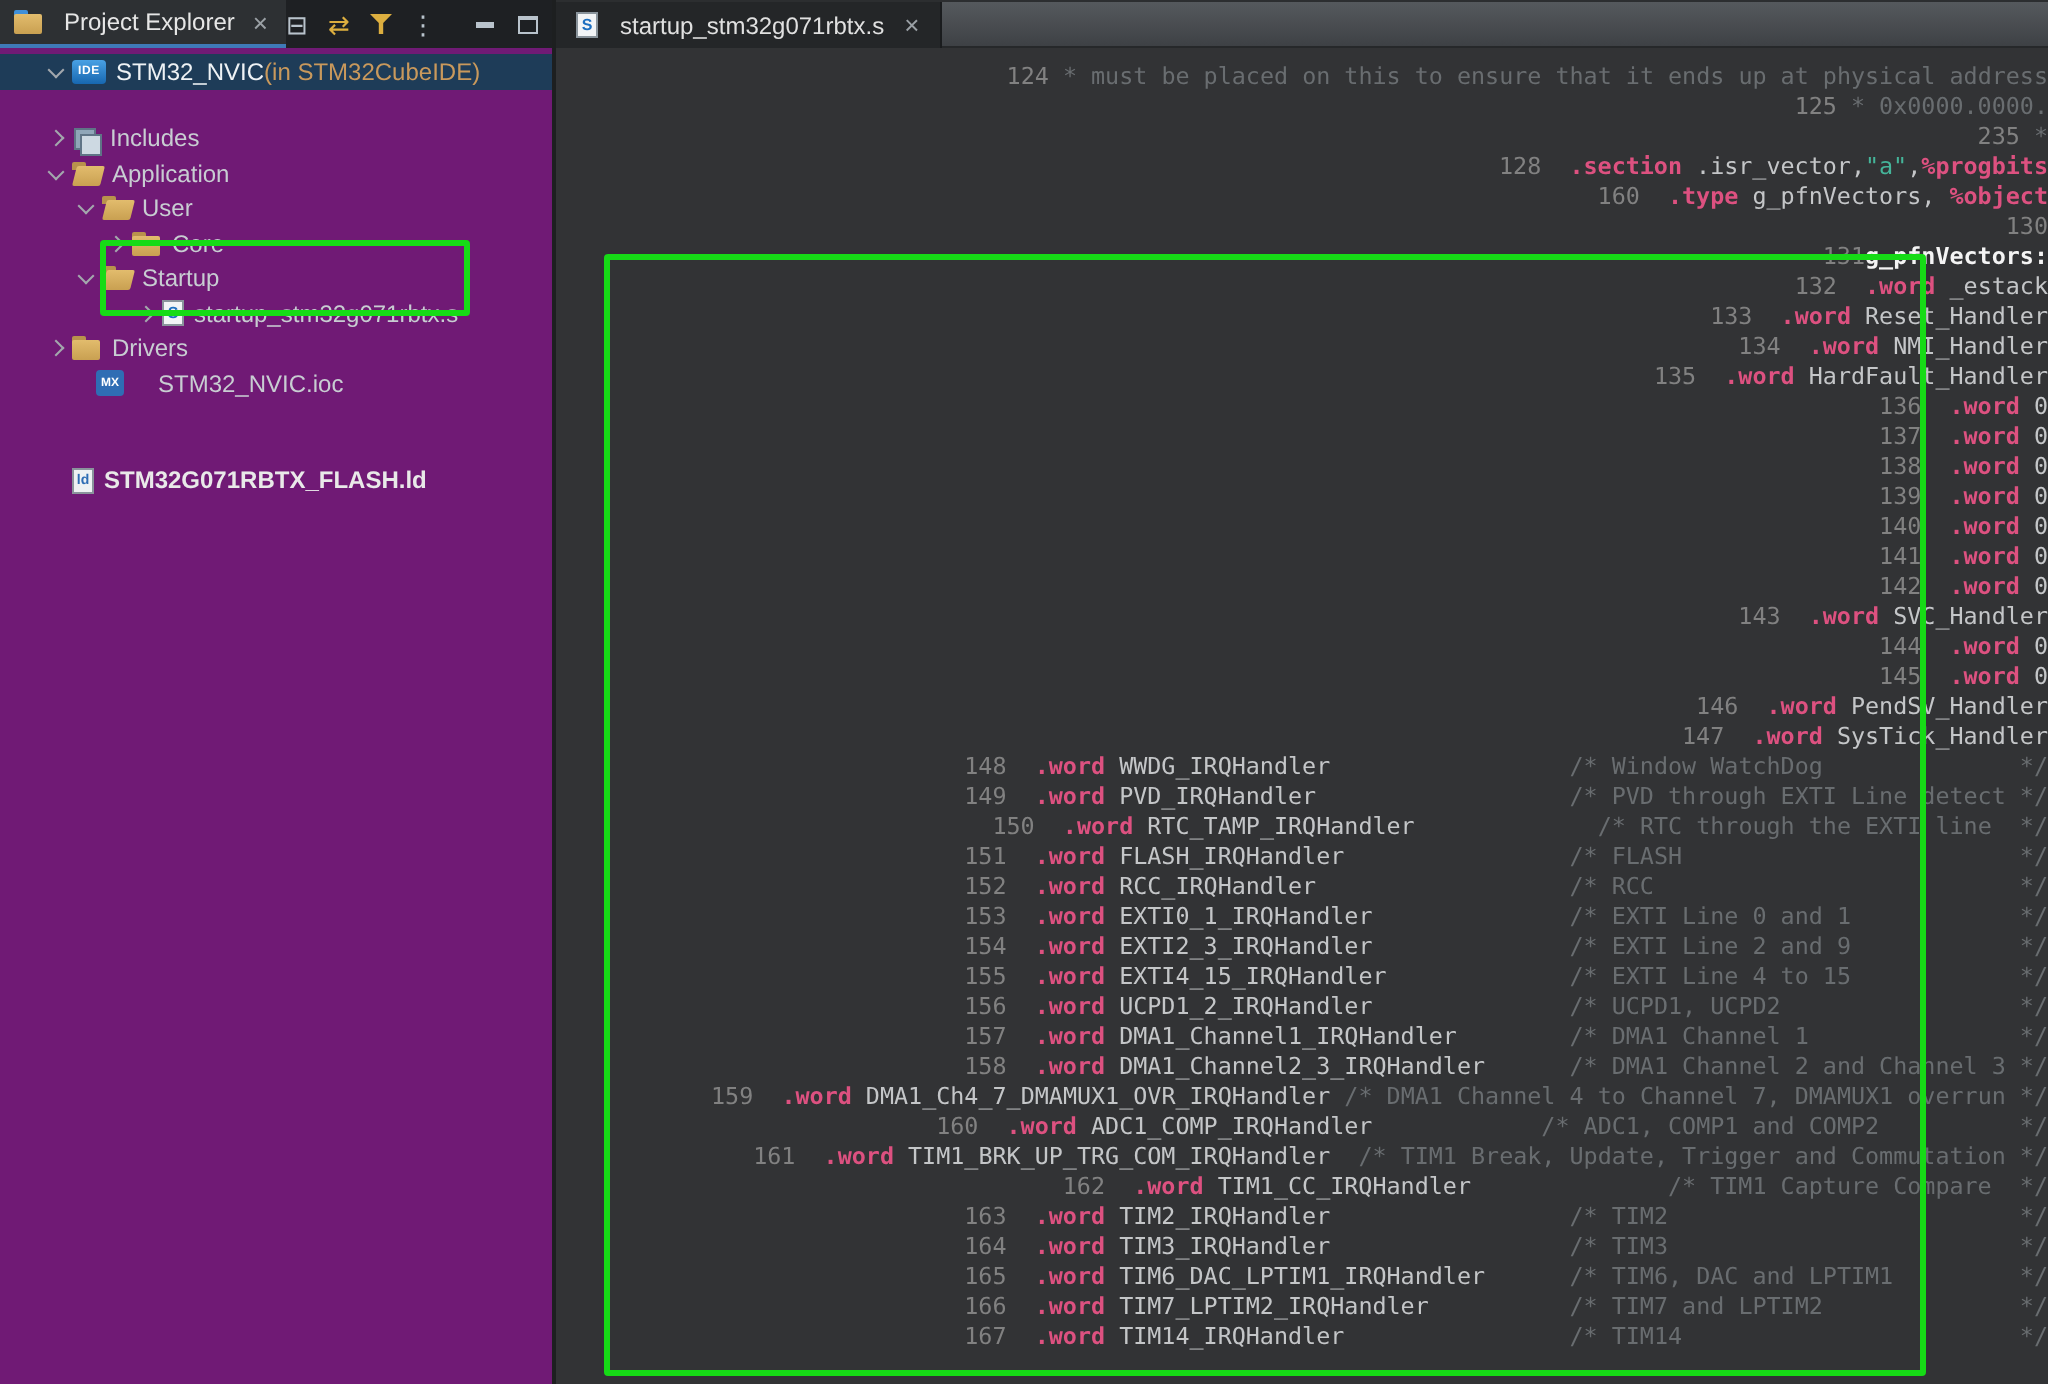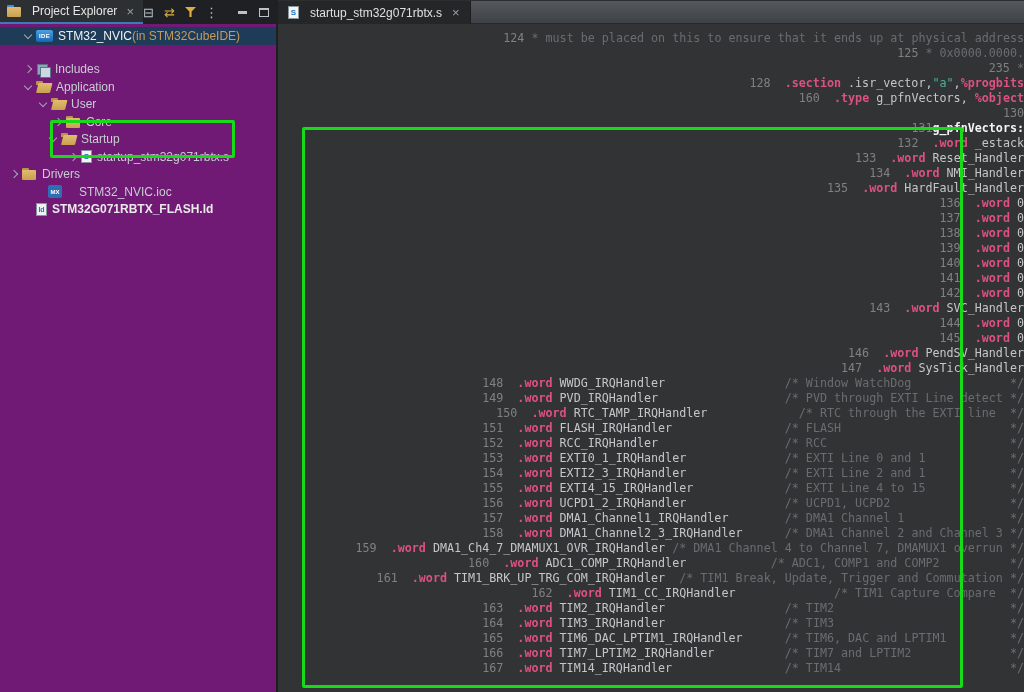--- a/index.html
+++ b/index.html
@@ -126,41 +126,41 @@
       <div class="tree-row" style="padding-left: 36px;">
         <span class="chev open"></span>
         <span class="icon i-folder-open"></span>
         <span class="tree-label">User</span>
       </div>
       <div class="tree-row" style="padding-left: 51px;">
         <span class="chev closed"></span>
         <span class="icon i-folder-closed"></span>
         <span class="tree-label">Core</span>
       </div>
-      <div class="tree-row" style="padding-left: 46px; align-items: center;">
+      <div class="tree-row" style="padding-left: 36px; align-items: center;">
         <span class="chev open"></span>
         <span class="icon i-folder-open"></span>
         <span class="tree-label">Startup</span>
       </div>
       <div class="tree-row" style="padding-left: 66px;">
         <span class="chev closed"></span>
         <span class="icon i-file-s">S</span>
         <span class="tree-label">startup_stm32g071rbtx.s</span>
       </div>
-      <div class="tree-row" style="padding-left: 7px;">
+      <div class="tree-row" style="padding-left: 21px;">
         <span class="chev closed"></span>
         <span class="icon i-folder-closed"></span>
         <span class="tree-label">Drivers</span>
       </div>
       <div class="tree-row" style="padding-left: 21px; gap: 12px;">
         <span class="chev none"></span>
         <span class="icon i-ioc">MX</span>
         <span class="tree-label">STM32_NVIC.ioc</span>
       </div>
-      <div class="tree-row" style="padding-left: 21px;">
+      <div class="tree-row" style="padding-left: 21px; margin-top: 31px;">
         <span class="chev none"></span>
         <span class="icon i-file-ld">ld</span>
         <span class="tree-label bold">STM32G071RBTX_FLASH.ld</span>
       </div>
     </div>
 </div>
 
 <div class="divider"></div>
 
 <div class="editor">
@@ -194,21 +194,21 @@
       <div class="cl"><span class="ln">144</span><span class="c-txt">  </span><span class="c-dir">.word</span><span class="c-txt"> 0</span></div>
       <div class="cl"><span class="ln">145</span><span class="c-txt">  </span><span class="c-dir">.word</span><span class="c-txt"> 0</span></div>
       <div class="cl"><span class="ln">146</span><span class="c-txt">  </span><span class="c-dir">.word</span><span class="c-txt"> PendSV_Handler</span></div>
       <div class="cl"><span class="ln">147</span><span class="c-txt">  </span><span class="c-dir">.word</span><span class="c-txt"> SysTick_Handler</span></div>
       <div class="cl"><span class="ln">148</span><span class="c-txt">  </span><span class="c-dir">.word</span><span class="c-txt"> WWDG_IRQHandler                 </span><span class="c-cmt">/* Window WatchDog              */</span></div>
       <div class="cl"><span class="ln">149</span><span class="c-txt">  </span><span class="c-dir">.word</span><span class="c-txt"> PVD_IRQHandler                  </span><span class="c-cmt">/* PVD through EXTI Line detect */</span></div>
       <div class="cl"><span class="ln">150</span><span class="c-txt">  </span><span class="c-dir">.word</span><span class="c-txt"> RTC_TAMP_IRQHandler             </span><span class="c-cmt">/* RTC through the EXTI line  */</span></div>
       <div class="cl"><span class="ln">151</span><span class="c-txt">  </span><span class="c-dir">.word</span><span class="c-txt"> FLASH_IRQHandler                </span><span class="c-cmt">/* FLASH                        */</span></div>
       <div class="cl"><span class="ln">152</span><span class="c-txt">  </span><span class="c-dir">.word</span><span class="c-txt"> RCC_IRQHandler                  </span><span class="c-cmt">/* RCC                          */</span></div>
       <div class="cl"><span class="ln">153</span><span class="c-txt">  </span><span class="c-dir">.word</span><span class="c-txt"> EXTI0_1_IRQHandler              </span><span class="c-cmt">/* EXTI Line 0 and 1            */</span></div>
-      <div class="cl"><span class="ln">154</span><span class="c-txt">  </span><span class="c-dir">.word</span><span class="c-txt"> EXTI2_3_IRQHandler              </span><span class="c-cmt">/* EXTI Line 2 and 1            */</span></div>
+      <div class="cl"><span class="ln">154</span><span class="c-txt">  </span><span class="c-dir">.word</span><span class="c-txt"> EXTI2_3_IRQHandler              </span><span class="c-cmt">/* EXTI Line 2 and 9            */</span></div>
       <div class="cl"><span class="ln">155</span><span class="c-txt">  </span><span class="c-dir">.word</span><span class="c-txt"> EXTI4_15_IRQHandler             </span><span class="c-cmt">/* EXTI Line 4 to 15            */</span></div>
       <div class="cl"><span class="ln">156</span><span class="c-txt">  </span><span class="c-dir">.word</span><span class="c-txt"> UCPD1_2_IRQHandler              </span><span class="c-cmt">/* UCPD1, UCPD2                 */</span></div>
       <div class="cl"><span class="ln">157</span><span class="c-txt">  </span><span class="c-dir">.word</span><span class="c-txt"> DMA1_Channel1_IRQHandler        </span><span class="c-cmt">/* DMA1 Channel 1               */</span></div>
       <div class="cl"><span class="ln">158</span><span class="c-txt">  </span><span class="c-dir">.word</span><span class="c-txt"> DMA1_Channel2_3_IRQHandler      </span><span class="c-cmt">/* DMA1 Channel 2 and Channel 3 */</span></div>
       <div class="cl"><span class="ln">159</span><span class="c-txt">  </span><span class="c-dir">.word</span><span class="c-txt"> DMA1_Ch4_7_DMAMUX1_OVR_IRQHandler </span><span class="c-cmt">/* DMA1 Channel 4 to Channel 7, DMAMUX1 overrun */</span></div>
       <div class="cl"><span class="ln">160</span><span class="c-txt">  </span><span class="c-dir">.word</span><span class="c-txt"> ADC1_COMP_IRQHandler            </span><span class="c-cmt">/* ADC1, COMP1 and COMP2          */</span></div>
       <div class="cl"><span class="ln">161</span><span class="c-txt">  </span><span class="c-dir">.word</span><span class="c-txt"> TIM1_BRK_UP_TRG_COM_IRQHandler  </span><span class="c-cmt">/* TIM1 Break, Update, Trigger and Commutation */</span></div>
       <div class="cl"><span class="ln">162</span><span class="c-txt">  </span><span class="c-dir">.word</span><span class="c-txt"> TIM1_CC_IRQHandler              </span><span class="c-cmt">/* TIM1 Capture Compare  */</span></div>
       <div class="cl"><span class="ln">163</span><span class="c-txt">  </span><span class="c-dir">.word</span><span class="c-txt"> TIM2_IRQHandler                 </span><span class="c-cmt">/* TIM2                         */</span></div>
       <div class="cl"><span class="ln">164</span><span class="c-txt">  </span><span class="c-dir">.word</span><span class="c-txt"> TIM3_IRQHandler                 </span><span class="c-cmt">/* TIM3                         */</span></div>

